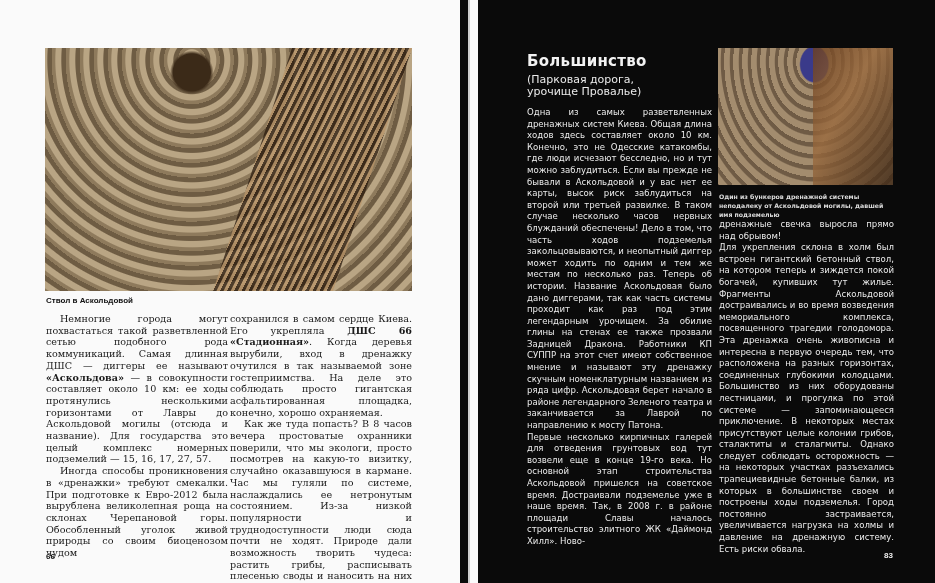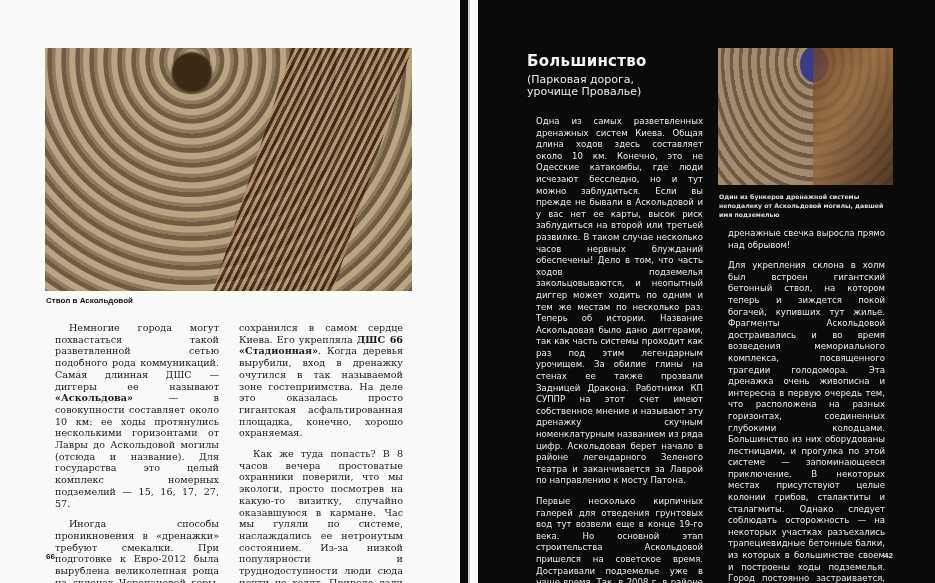--- a/index.html
+++ b/index.html
@@ -23,21 +23,21 @@
     background:
       radial-gradient(ellipse at 55% 12%, #3a3a8a 0 10%, transparent 11%),
       repeating-radial-gradient(ellipse at 55% 10%, #6f5b45 0 3px, #a38c6e 4px 9px),
       #8a7458;}
   .photo-right .rust{position:absolute;right:0;top:0;width:80px;height:137px;
     background:linear-gradient(120deg,#6b3f1e,#9a6a3e 40%,#3a2514);opacity:.8;}
 
   .caption-left{position:absolute;left:46px;top:296px;font-family:"Liberation Sans",sans-serif;font-weight:bold;font-size:8px;color:#111;}
   .col{position:absolute;font-size:10.4px;line-height:11.6px;text-align:justify;}
   .serif{font-family:"DejaVu Serif","Liberation Serif",serif;color:#1a1a1a;font-size:9.6px;line-height:11.7px;}
-  .col p{margin:9px;}
+  .col p{margin:0;}
   .col p.indent{text-indent:14px;}
   .col-l1{left:46px;top:313px;width:182px;}
   .col-l2{left:230px;top:313px;width:182px;}
   .folio{position:absolute;font-family:"Liberation Sans",sans-serif;font-weight:bold;font-size:8px;}
   .folio-left{left:46px;top:552px;color:#111;}
   .folio-right{left:884px;top:551px;color:#eee;}
 
   .title{position:absolute;left:527px;top:52px;font-family:"DejaVu Sans",sans-serif;font-weight:bold;font-size:15px;color:#f2f2f2;letter-spacing:.3px;}
   .subtitle{position:absolute;left:527px;top:74px;width:180px;font-family:"DejaVu Sans",sans-serif;font-size:11px;line-height:12px;color:#eaeaea;}
   .sans{font-family:"DejaVu Sans",sans-serif;color:#ececec;font-size:8.55px;line-height:11.6px;}
@@ -59,21 +59,21 @@
   <div class="ladder"></div>
 </div>
 <div class="caption-left">Ствол в Аскольдовой</div>
 
 <div class="col serif col-l1">
   <p class="indent"><span>Немногие города могут похвастаться такой разветвленной сетью подобного рода коммуникаций. Самая длинная ДШС — диггеры ее называют </span><b>«Аскольдова»</b><span> — в совокупности составляет около 10 км: ее ходы протянулись несколькими горизонтами от Лавры до Аскольдовой могилы (отсюда и название). Для государства это целый комплекс номерных подземелий — 15, 16, 17, 27, 57.</span></p>
   <p class="indent">Иногда способы проникновения в «дренажки» требуют смекалки. При подготовке к Евро-2012 была вырублена великолепная роща на склонах Черепановой горы. Обособленный уголок живой природы со своим биоценозом чудом</p>
 </div>
 
 <div class="col serif col-l2">
-  <p><span>сохранился в самом сердце Киева. Его укрепляла </span><b>ДШС 66 «Стадионная»</b><span>. Когда деревья вырубили, вход в дренажку очутился в так называемой зоне гостеприимства. На деле это оказалась просто гигантская асфальтированная площадка, конечно, хорошо охраняемая.</span></p>
+  <p><span>сохранился в самом сердце Киева. Его укрепляла </span><b>ДШС 66 «Стадионная»</b><span>. Когда деревья вырубили, вход в дренажку очутился в так называемой зоне гостеприимства. На деле это соблюдать просто гигантская асфальтированная площадка, конечно, хорошо охраняемая.</span></p>
   <p class="indent">Как же туда попасть? В 8 часов вечера простоватые охранники поверили, что мы экологи, просто посмотрев на какую-то визитку, случайно оказавшуюся в кармане. Час мы гуляли по системе, наслаждались ее нетронутым состоянием. Из-за низкой популярности и труднодоступности люди сюда почти не ходят. Природе дали возможность творить чудеса: растить грибы, расписывать плесенью своды и наносить на них кристальные узоры.</p>
 </div>
 
 <div class="folio folio-left">66</div>
 
 <div class="title">Большинство</div>
 <div class="subtitle">
   <div>(Парковая дорога,</div>
   <div>урочище Провалье)</div>
 </div>
@@ -86,13 +86,13 @@
 <div class="photo photo-right">
   <div class="rust"></div>
 </div>
 <div class="caption-right">Один из бункеров дренажной системы неподалеку от Аскольдовой могилы, давшей имя подземелью</div>
 
 <div class="col sans col-r2">
   <p>дренажные свечка выросла прямо над обрывом!</p>
   <p>Для укрепления склона в холм был встроен гигантский бетонный ствол, на котором теперь и зиждется покой богачей, купивших тут жилье. Фрагменты Аскольдовой достраивались и во время возведения мемориального комплекса, посвященного трагедии голодомора. Эта дренажка очень живописна и интересна в первую очередь тем, что расположена на разных горизонтах, соединенных глубокими колодцами. Большинство из них оборудованы лестницами, и прогулка по этой системе — запоминающееся приключение. В некоторых местах присутствуют целые колонии грибов, сталактиты и сталагмиты. Однако следует соблюдать осторожность — на некоторых участках разъехались трапециевидные бетонные балки, из которых в большинстве своем и построены ходы подземелья. Город постоянно застраивается, увеличивается нагрузка на холмы и давление на дренажную систему. Есть риски обвала.</p>
 </div>
 
-<div class="folio folio-right">42</div>
+<div class="folio folio-right">83</div>
 
 </body></html>

